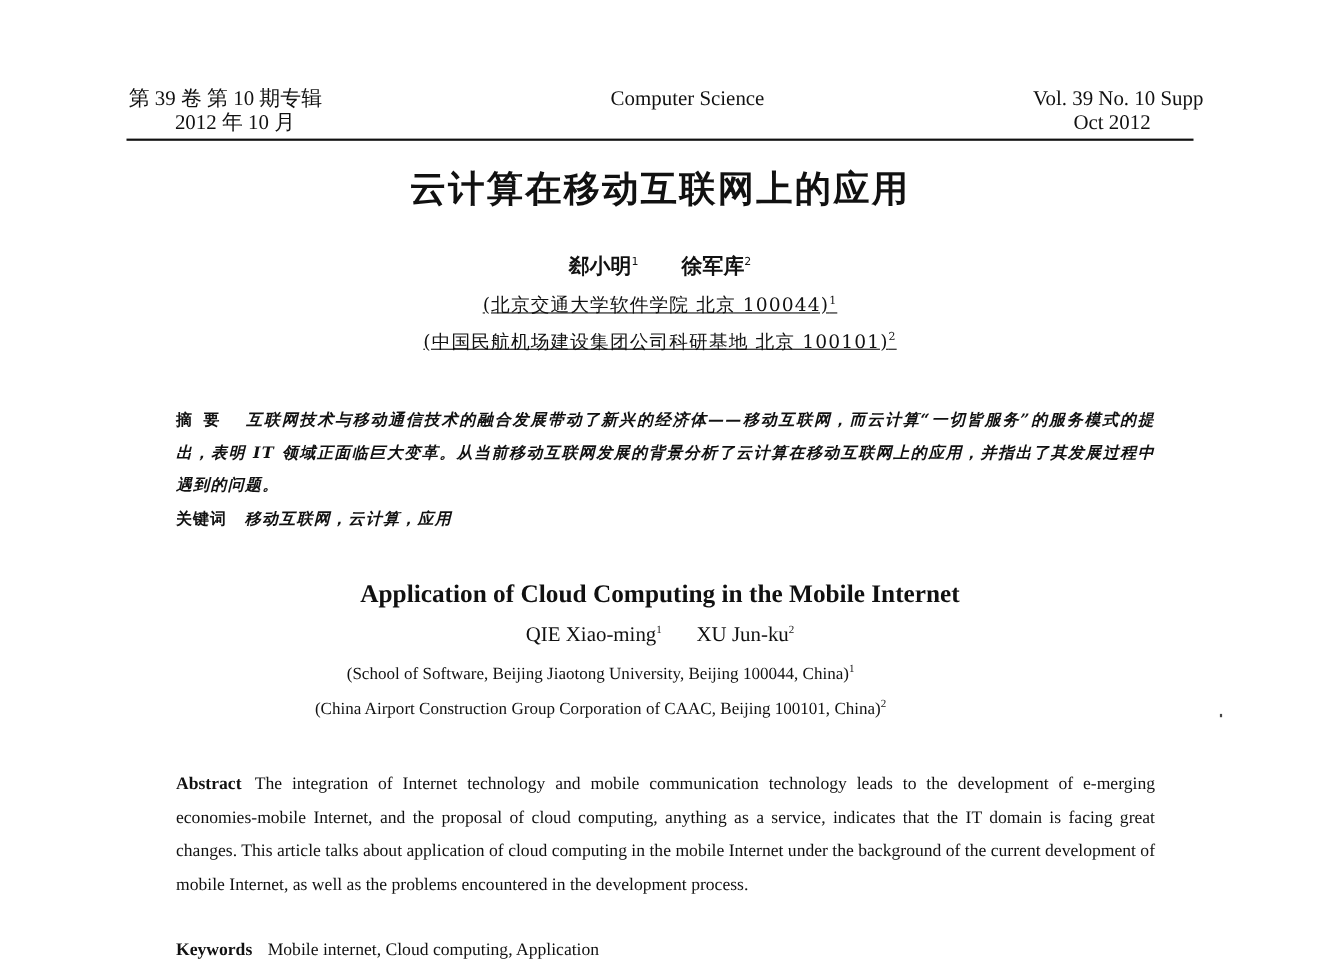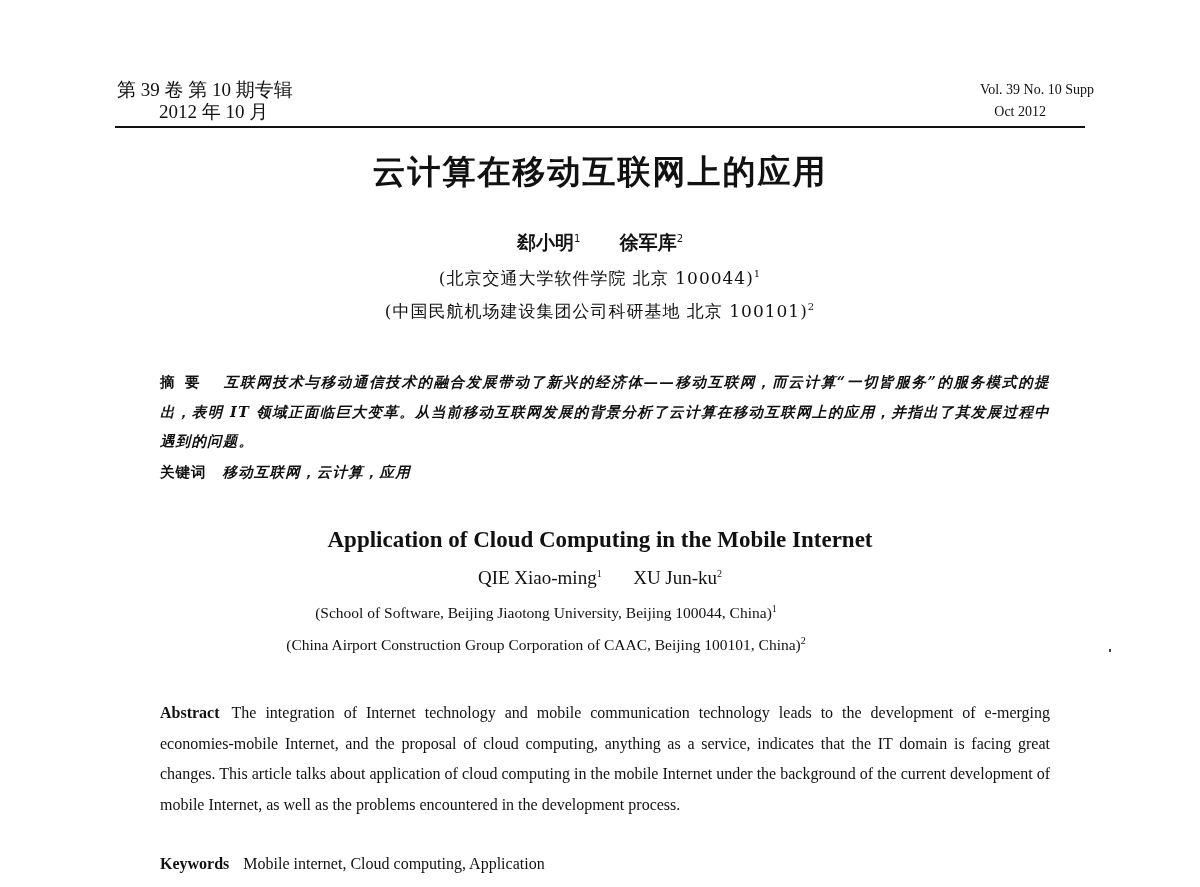--- a/index.html
+++ b/index.html
@@ -28,21 +28,21 @@
       left: 500px; top: 79px; width: 250px;
       text-align: center;
       font-family: "Liberation Serif", "DejaVu Serif", serif;
       font-size: 19px; line-height: 22px;
     }
     .hdr-center .cn { letter-spacing: 14px; padding-left: 14px; }
     .hdr-right {
       right: 106px; top: 79px;
       text-align: right;
       font-family: "Liberation Serif", "DejaVu Serif", serif;
-      font-size: 14px; line-height: 22px;
+      font-size: 19px; line-height: 22px;
     }
     .hdr-right .l2 { padding-right: 48px; }
     .hdr-rule {
       left: 115px; top: 126px; width: 970px; height: 2px;
       background: #111111;
     }
 
     
     .cn-title {
       left: 0; width: 1200px; top: 152px;
@@ -58,20 +58,21 @@
       font-weight: bold; font-size: 19px; line-height: 26px;
     }
     .cn-authors .gap { display: inline-block; width: 26px; }
     sup { font-size: 10px; vertical-align: super; line-height: 0; font-weight: normal; }
     .cn-aff {
       left: 0; width: 1200px;
       text-align: center;
       font-family: "DejaVu Serif", serif;
       font-size: 17px; line-height: 24px;
       letter-spacing: 1px;
+      text-decoration: underline;
     }
     .cn-aff1 { top: 266px; }
     .cn-aff2 { top: 299px; }
 
     
     .cn-abs {
       left: 160px; width: 890px; top: 367px;
       font-family: "DejaVu Serif", serif;
       font-size: 14.5px; line-height: 29px;
       font-style: italic; font-weight: bold;
@@ -140,20 +141,21 @@
     }
   </style>
 </head>
 <body>
 
 <div class="abs hdr-left">
   <div>第 39 卷   第 10 期专辑</div>
   <div class="l2">2012 年 10 月</div>
 </div>
 <div class="abs hdr-center">
+  <div>Computer  Science</div>
 </div>
 <div class="abs hdr-right">
   <div>Vol. 39 No. 10 Supp</div>
   <div class="l2">Oct 2012</div>
 </div>
 <div class="abs hdr-rule"></div>
 
 <div class="abs cn-title">云计算在移动互联网上的应用</div>
 
 <div class="abs cn-authors">

